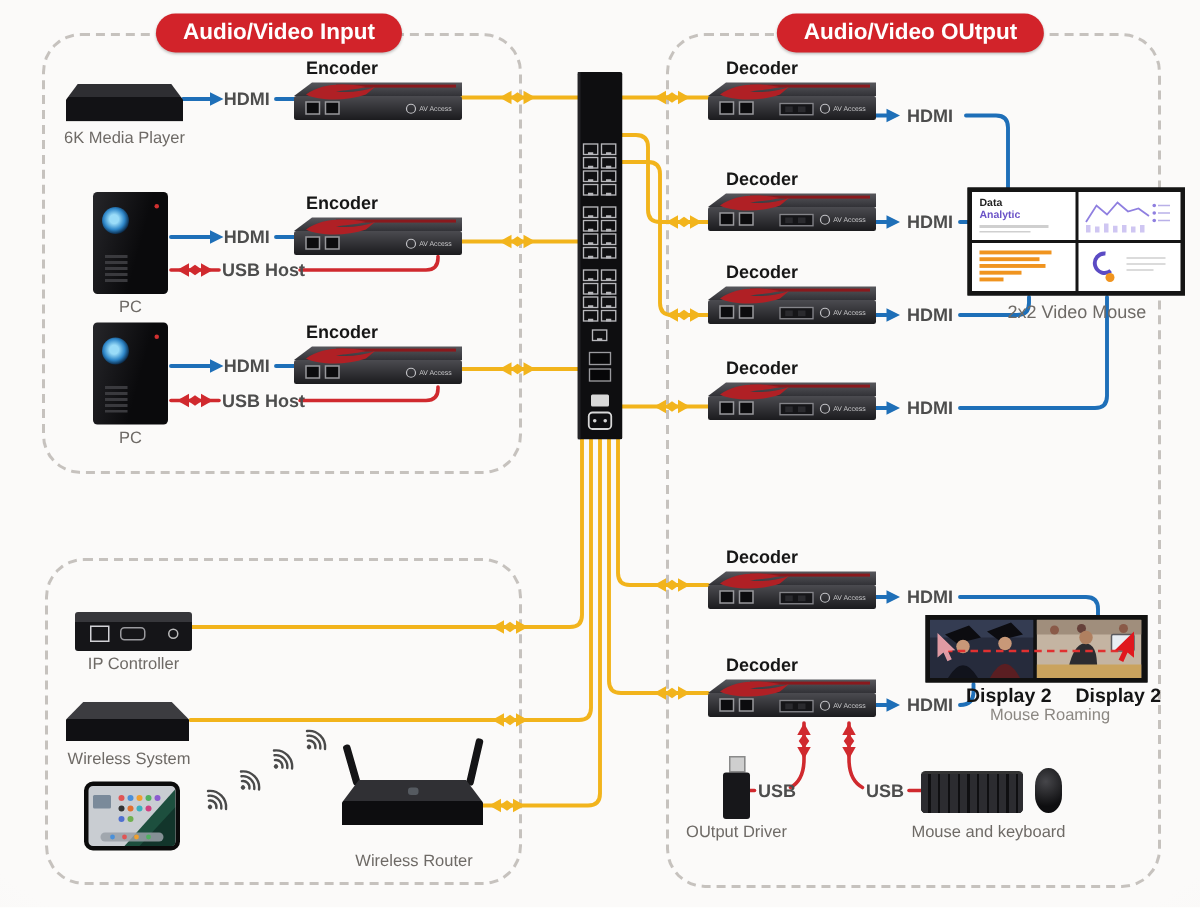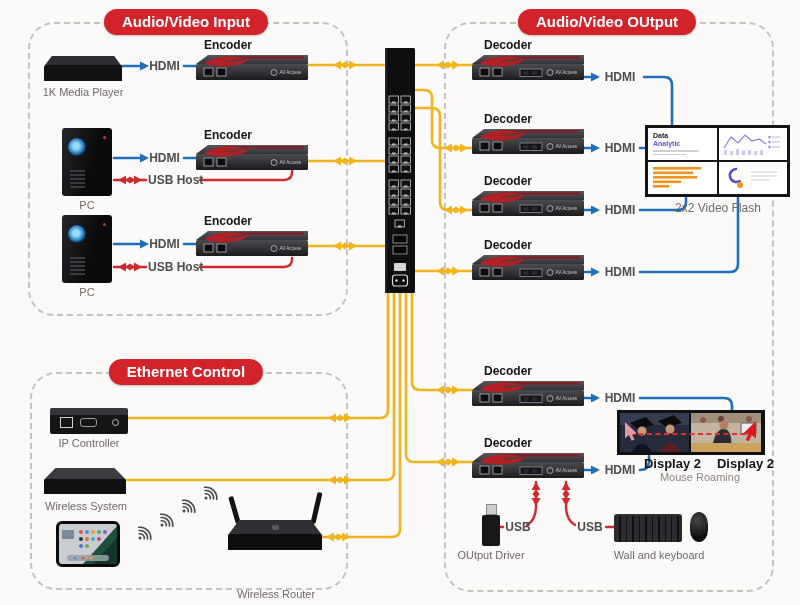--- a/index.html
+++ b/index.html
@@ -214,24 +214,23 @@
     <g>
       <use href="#wifi" transform="translate(140,538) rotate(45)"></use>
       <use href="#wifi" transform="translate(162,525) rotate(45)"></use>
       <use href="#wifi" transform="translate(184,511) rotate(45)"></use>
       <use href="#wifi" transform="translate(206,498) rotate(45)"></use>
     </g>
   </svg>
 
   <div class="badge" style="left:186px;top:9px">Audio/Video Input</div>
   <div class="badge" style="left:607px;top:9px">Audio/Video OUtput</div>
-  <div class="badge" style="left:186px;top:359px">Ethernet Control</div>
 
   <div class="dev mplayer" style="left:44px;top:56px"></div>
-  <div class="lbl graylabel" style="left:35px;top:86px;width:96px">1K Media Player</div>
+  <div class="lbl graylabel" style="left:35px;top:86px;width:96px">6K Media Player</div>
 
   <div class="dev pc" style="left:62px;top:128px">
     <div class="fan"></div>
     <div class="vents"></div>
     <div class="led"></div>
   </div>
   <div class="lbl graylabel" style="left:62px;top:199px;width:50px">PC</div>
 
   <div class="dev pc" style="left:62px;top:215px">
     <div class="fan"></div>
@@ -377,21 +376,21 @@
         <path d="M18 7 a6.5 6.5 0 1 0 3.5 11.5" stroke="#5b4bc4" stroke-width="2.6" fill="none"></path>
         <circle cx="21" cy="23" r="3" fill="#f0941f"></circle>
         <g stroke="#cfcfcf" stroke-width="1">
             <line x1="32" y1="10" x2="58" y2="10"></line>
             <line x1="32" y1="14" x2="58" y2="14"></line>
             <line x1="32" y1="18" x2="50" y2="18"></line>
           </g>
       </svg>
     </div>
   </div>
-  <div class="lbl graylabel" style="left:655px;top:201px;width:126px;font-size:12px">2x2 Video Flash</div>
+  <div class="lbl graylabel" style="left:655px;top:201px;width:126px;font-size:12px">2x2 Video Mouse</div>
 
   <div class="displays">
     <div class="ph" style="width:70px;height:39px">
       <svg width="70" height="39" viewBox="0 0 70 39">
         <rect width="70" height="39" fill="#262b3c"></rect>
         <rect x="0" y="0" width="70" height="12" fill="#343c52"></rect>
         <polygon points="10,10 26,4 34,12 18,16" fill="#0c0c10"></polygon>
         <polygon points="38,8 54,2 62,10 46,14" fill="#0c0c10"></polygon>
         <circle cx="22" cy="18" r="4.5" fill="#c89878"></circle>
         <circle cx="50" cy="16" r="4.5" fill="#c89878"></circle>
@@ -458,25 +457,25 @@
     </svg>
   </div>
   <div class="lbl graylabel" style="left:58px;top:604px;width:62px">iPad</div>
 
   <div class="dev router" style="left:228px;top:494px">
     <div class="ant" style="left:4px;top:2px;transform:rotate(-16deg)"></div>
     <div class="ant" style="left:86px;top:-2px;height:32px;transform:rotate(13deg)"></div>
     <div class="body"></div>
     <div class="glow"></div>
   </div>
-  <div class="lbl graylabel" style="left:230px;top:588px;width:92px">Wireless Router</div>
+  <div class="lbl graylabel" style="left:230px;top:568px;width:92px">Wireless Router</div>
 
   <div class="dev flash" style="left:482px;top:504px">
     <div class="plug"></div>
     <div class="fbody"></div>
   </div>
   <div class="lbl graylabel" style="left:455px;top:549px;width:72px">OUtput Driver</div>
 
   <div class="dev keyboard" style="left:614px;top:514px"></div>
   <div class="dev mouse" style="left:690px;top:512px"></div>
-  <div class="lbl graylabel" style="left:600px;top:549px;width:118px">Wall and keyboard</div>
+  <div class="lbl graylabel" style="left:600px;top:549px;width:118px">Mouse and keyboard</div>
 
 </div>
 
 </body></html>

